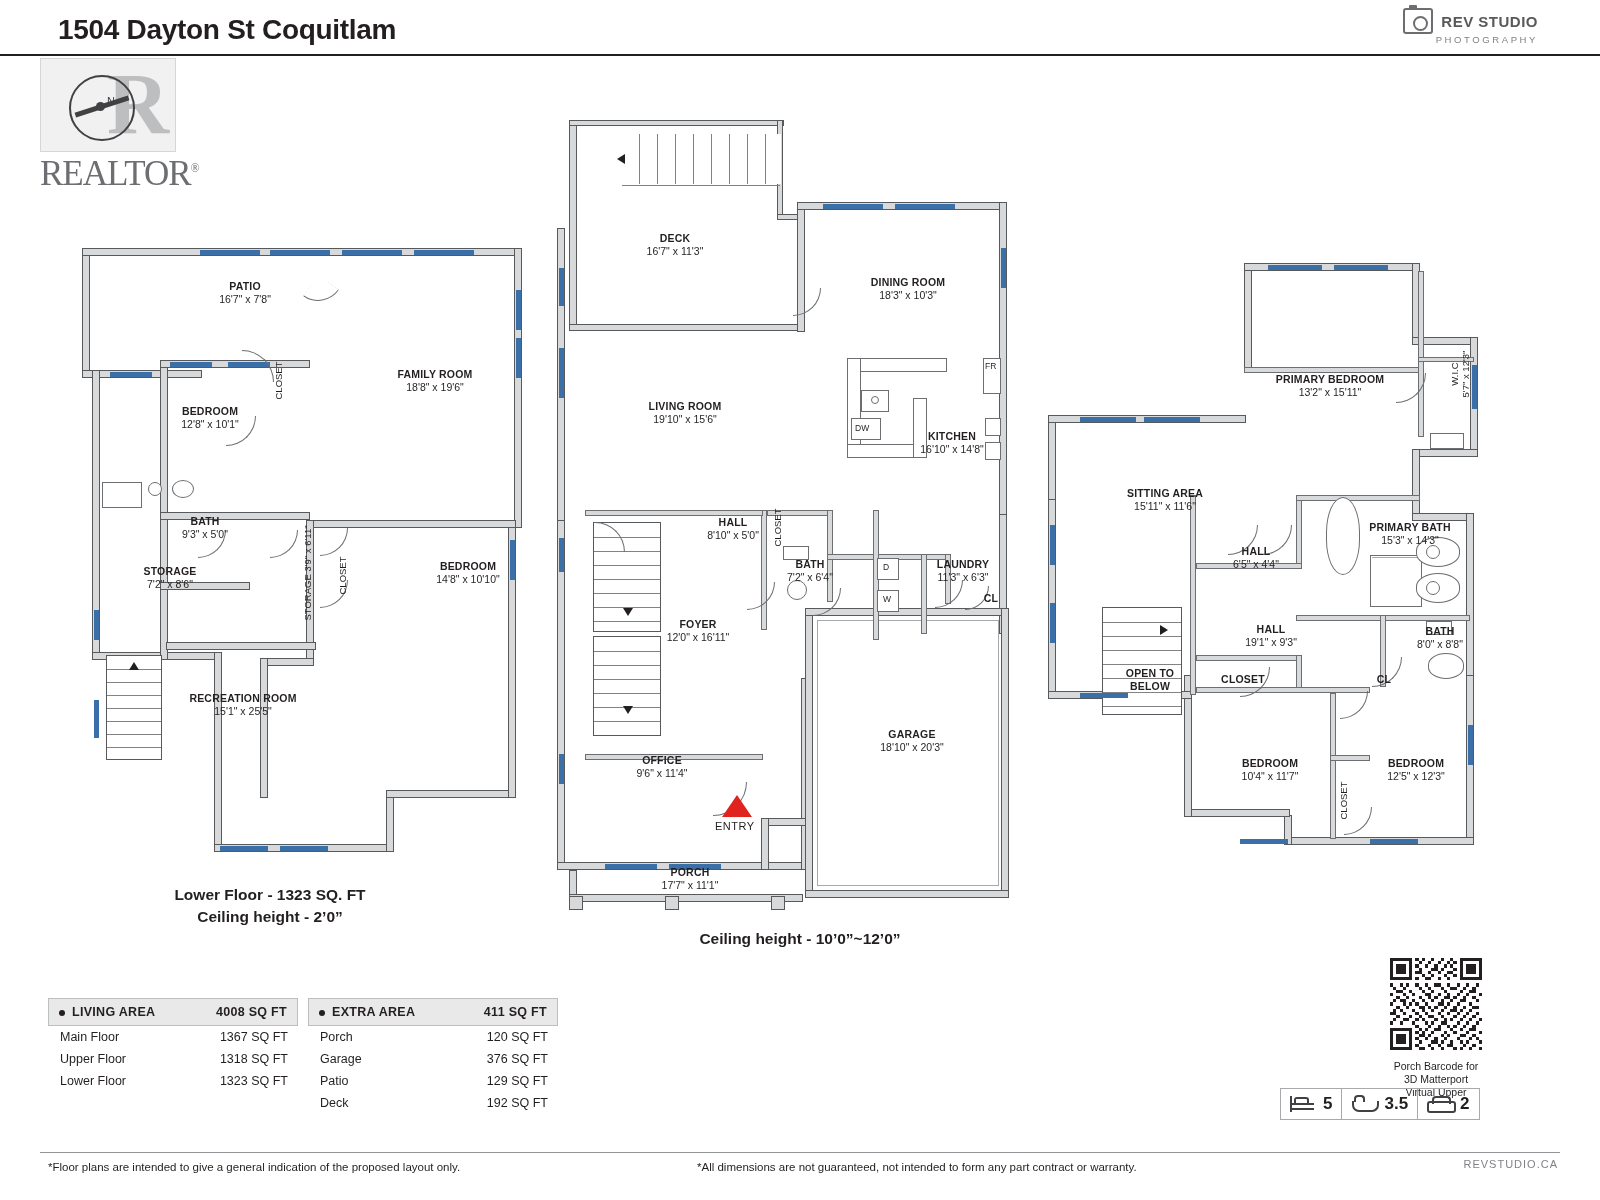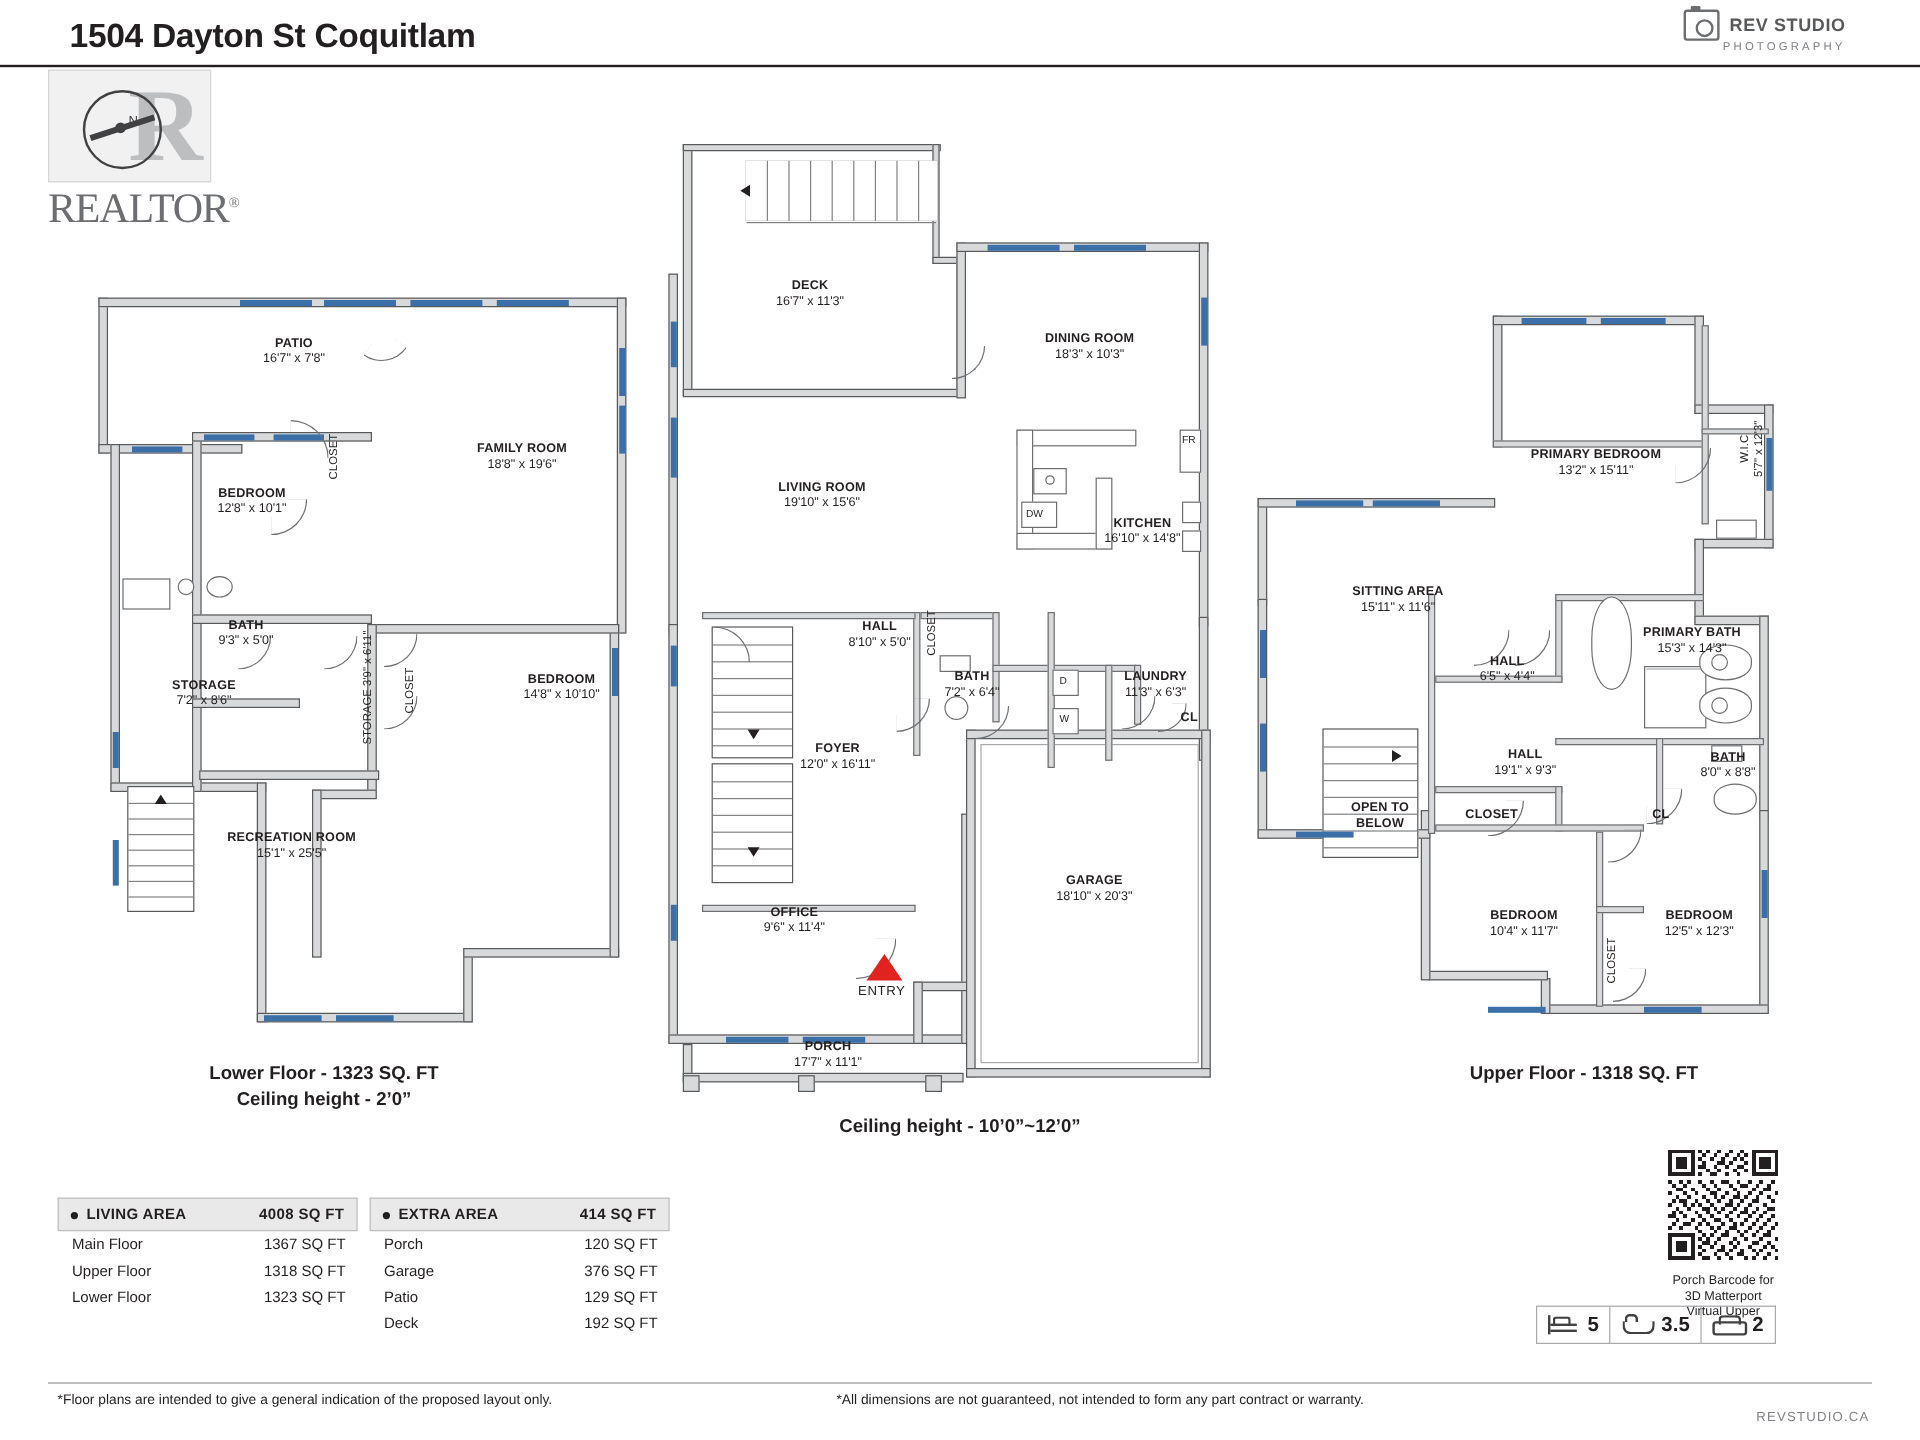--- a/index.html
+++ b/index.html
@@ -172,21 +172,21 @@
     border:2px solid #414042; border-radius:3px;
   }
   .ic-car:after {
     content:""; position:absolute; left:5px; top:1px; width:15px; height:6px;
     border:2px solid #414042; border-bottom:none; border-radius:4px 4px 0 0;
   }
 
   
   #footer-rule { left:40px; top:1152px; width:1520px; height:1px; background:#939598; }
   .foot { position:absolute; font-size:11.5px; color:#231f20; top:1161px; }
-  #foot-right { right:42px; top:1158px; font-size:11px; color:#808285; letter-spacing:1px;margin-top:17px; }
+  #foot-right { right:42px; top:1158px; font-size:11px; color:#808285; letter-spacing:1px; }
 </style>
 </head>
 <body>
 
 <div class="abs" id="header-rule"></div>
 <div class="abs" id="title">1504 Dayton St Coquitlam</div>
 
 <div class="abs" id="brand">
   <div class="brand-row">
     <span class="cam"></span>
@@ -611,21 +611,20 @@
     <span>10'4" x 11'7"</span>
   </div>
   <div class="label" style="left:306px; top:502px; width:140px;">
     <span class="nm">BEDROOM</span><br>
     <span>12'5" x 12'3"</span>
   </div>
   <div class="vlabel rot90" style="left:268px; top:540px; width:70px;">CLOSET</div>
 </div>
 
 <div class="floor-cap" style="left:1100px; top:884px; width:440px;">
-  <div>Upper Floor - 1318 SQ. FT</div>
 </div>
 
 <div class="area-tbl" style="left:48px; top:998px; width:250px;">
   <div class="area-hdr">
     <span><span class="dot"></span><span>LIVING AREA</span></span>
     <span>4008 SQ FT</span>
   </div>
   <div class="area-row">
     <span>Main Floor</span>
       <span>1367 SQ FT</span>
@@ -636,21 +635,21 @@
   </div>
   <div class="area-row">
     <span>Lower Floor</span>
       <span>1323 SQ FT</span>
   </div>
 </div>
 
 <div class="area-tbl" style="left:308px; top:998px; width:250px;">
   <div class="area-hdr">
     <span><span class="dot"></span><span>EXTRA AREA</span></span>
-    <span>414 SQ FT</span>
+    <span>411 SQ FT</span>
   </div>
   <div class="area-row">
     <span>Porch</span>
       <span>120 SQ FT</span>
   </div>
   <div class="area-row">
     <span>Garage</span>
       <span>376 SQ FT</span>
   </div>
   <div class="area-row">

